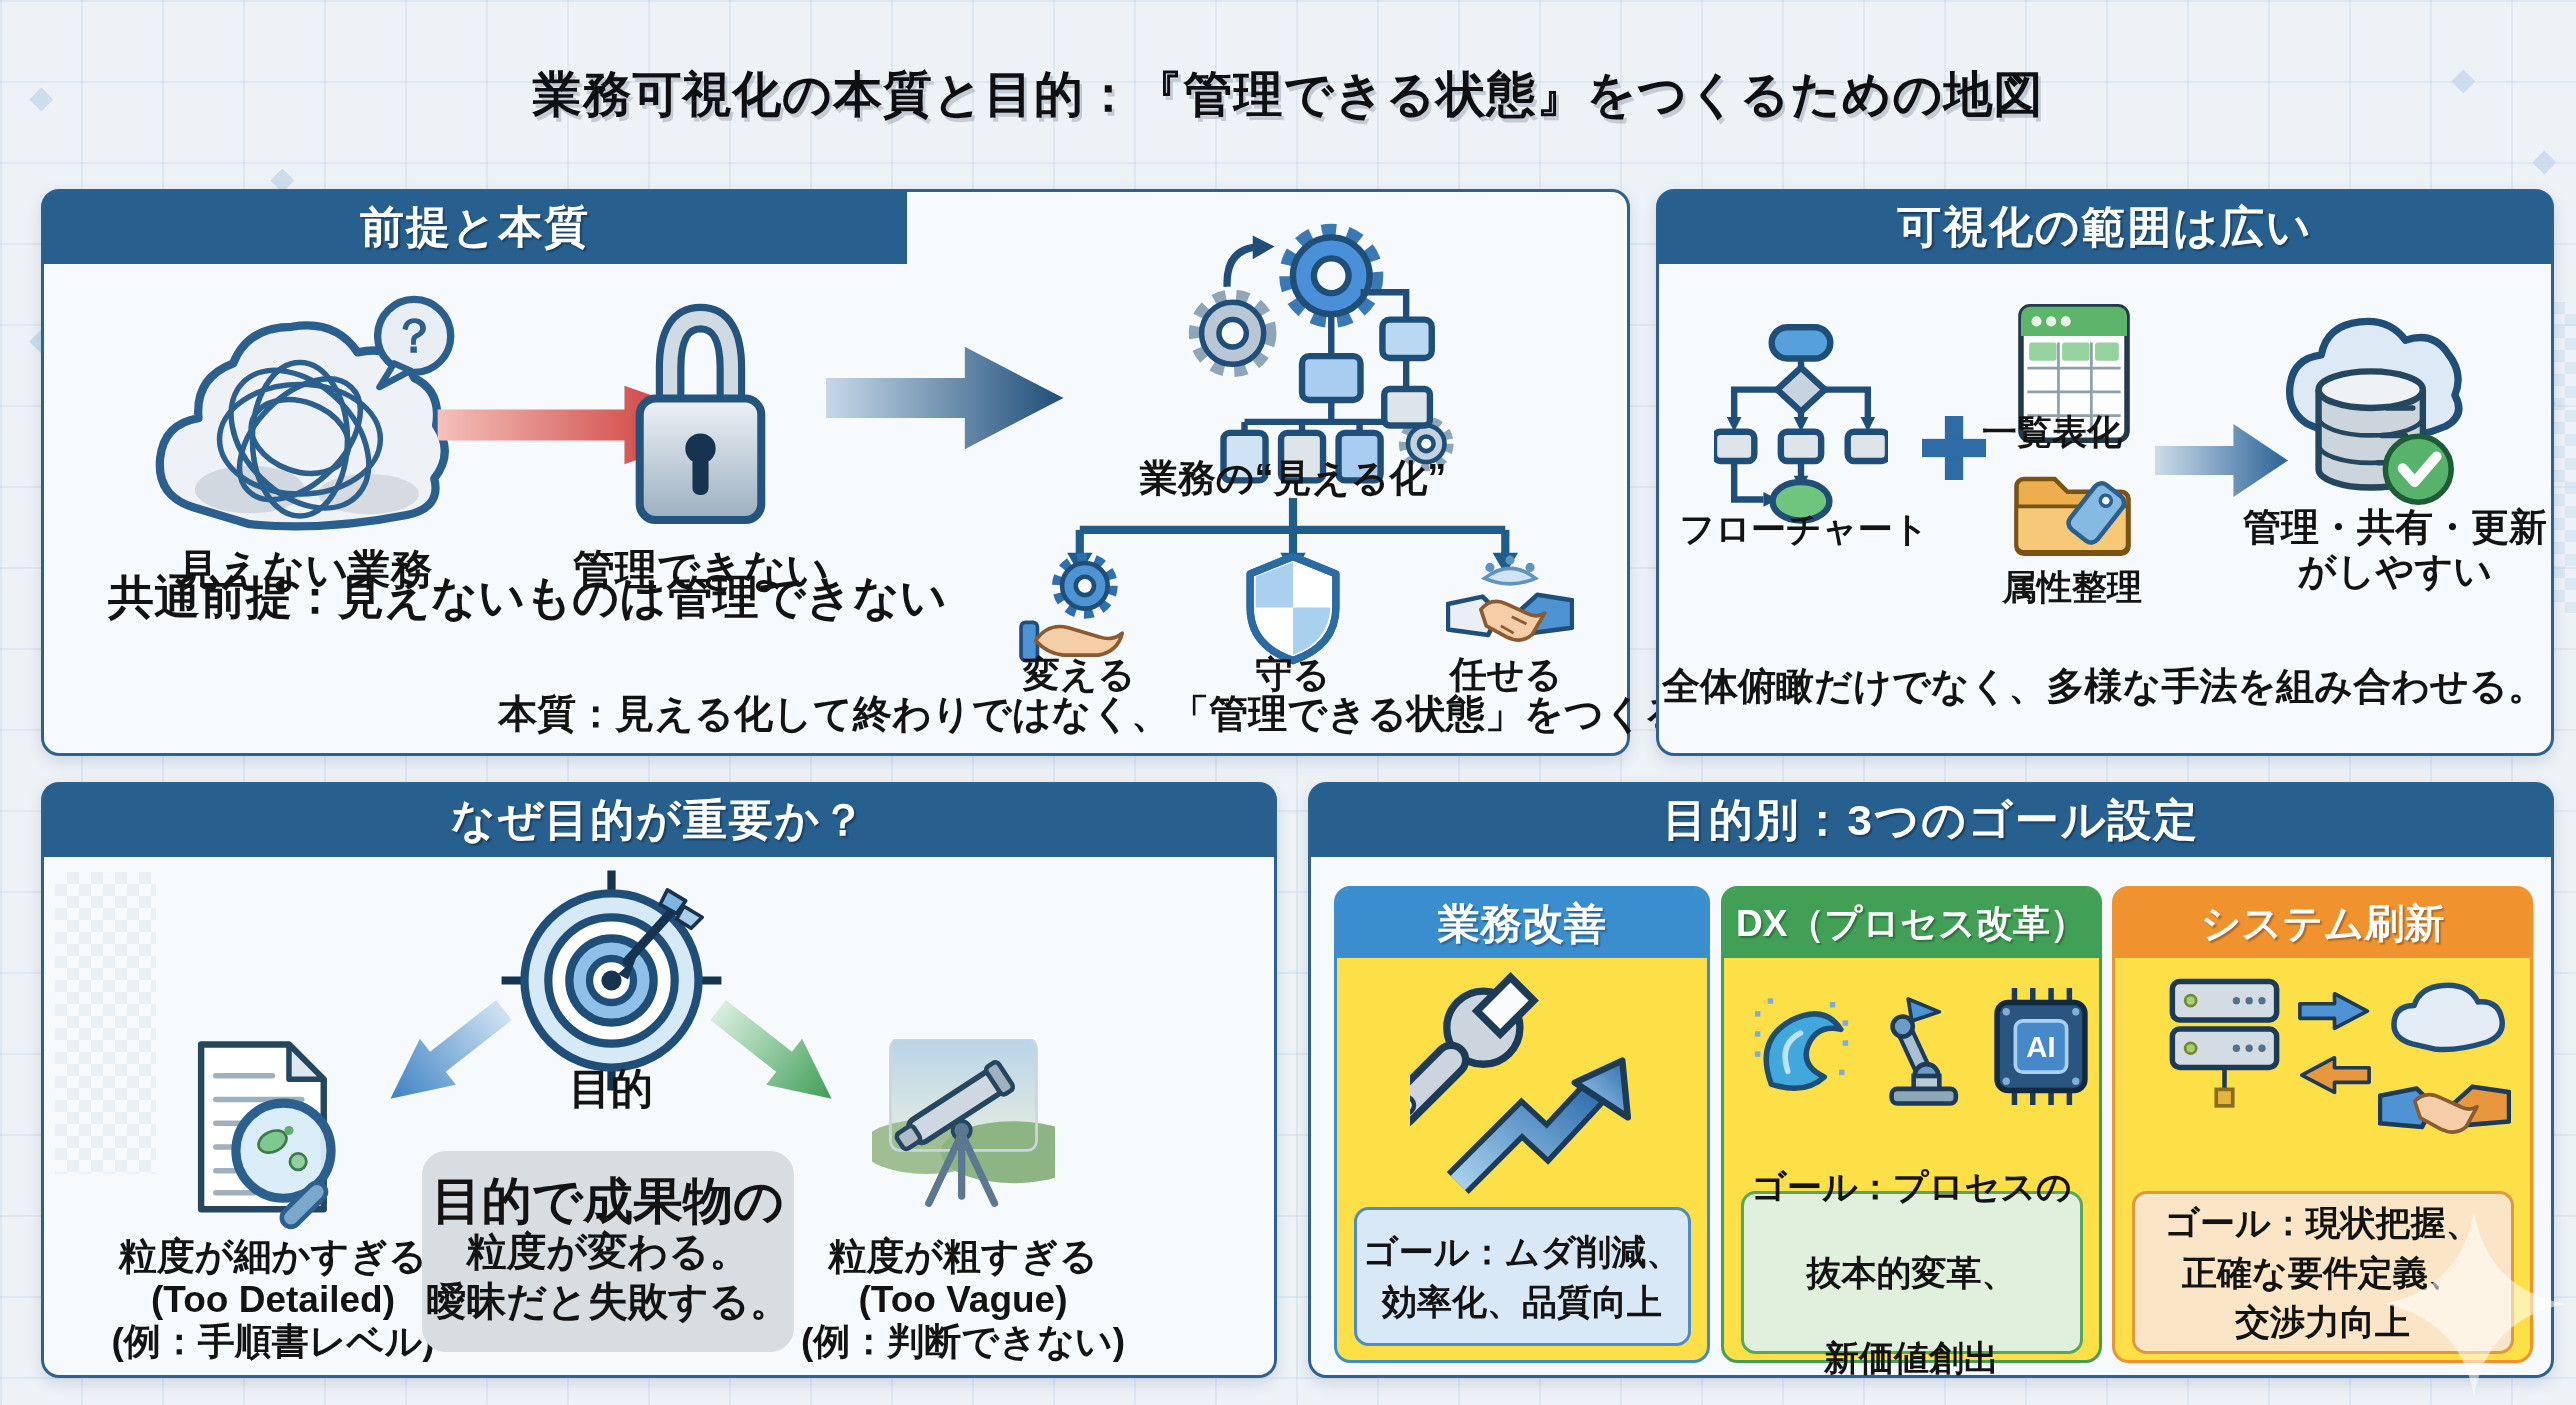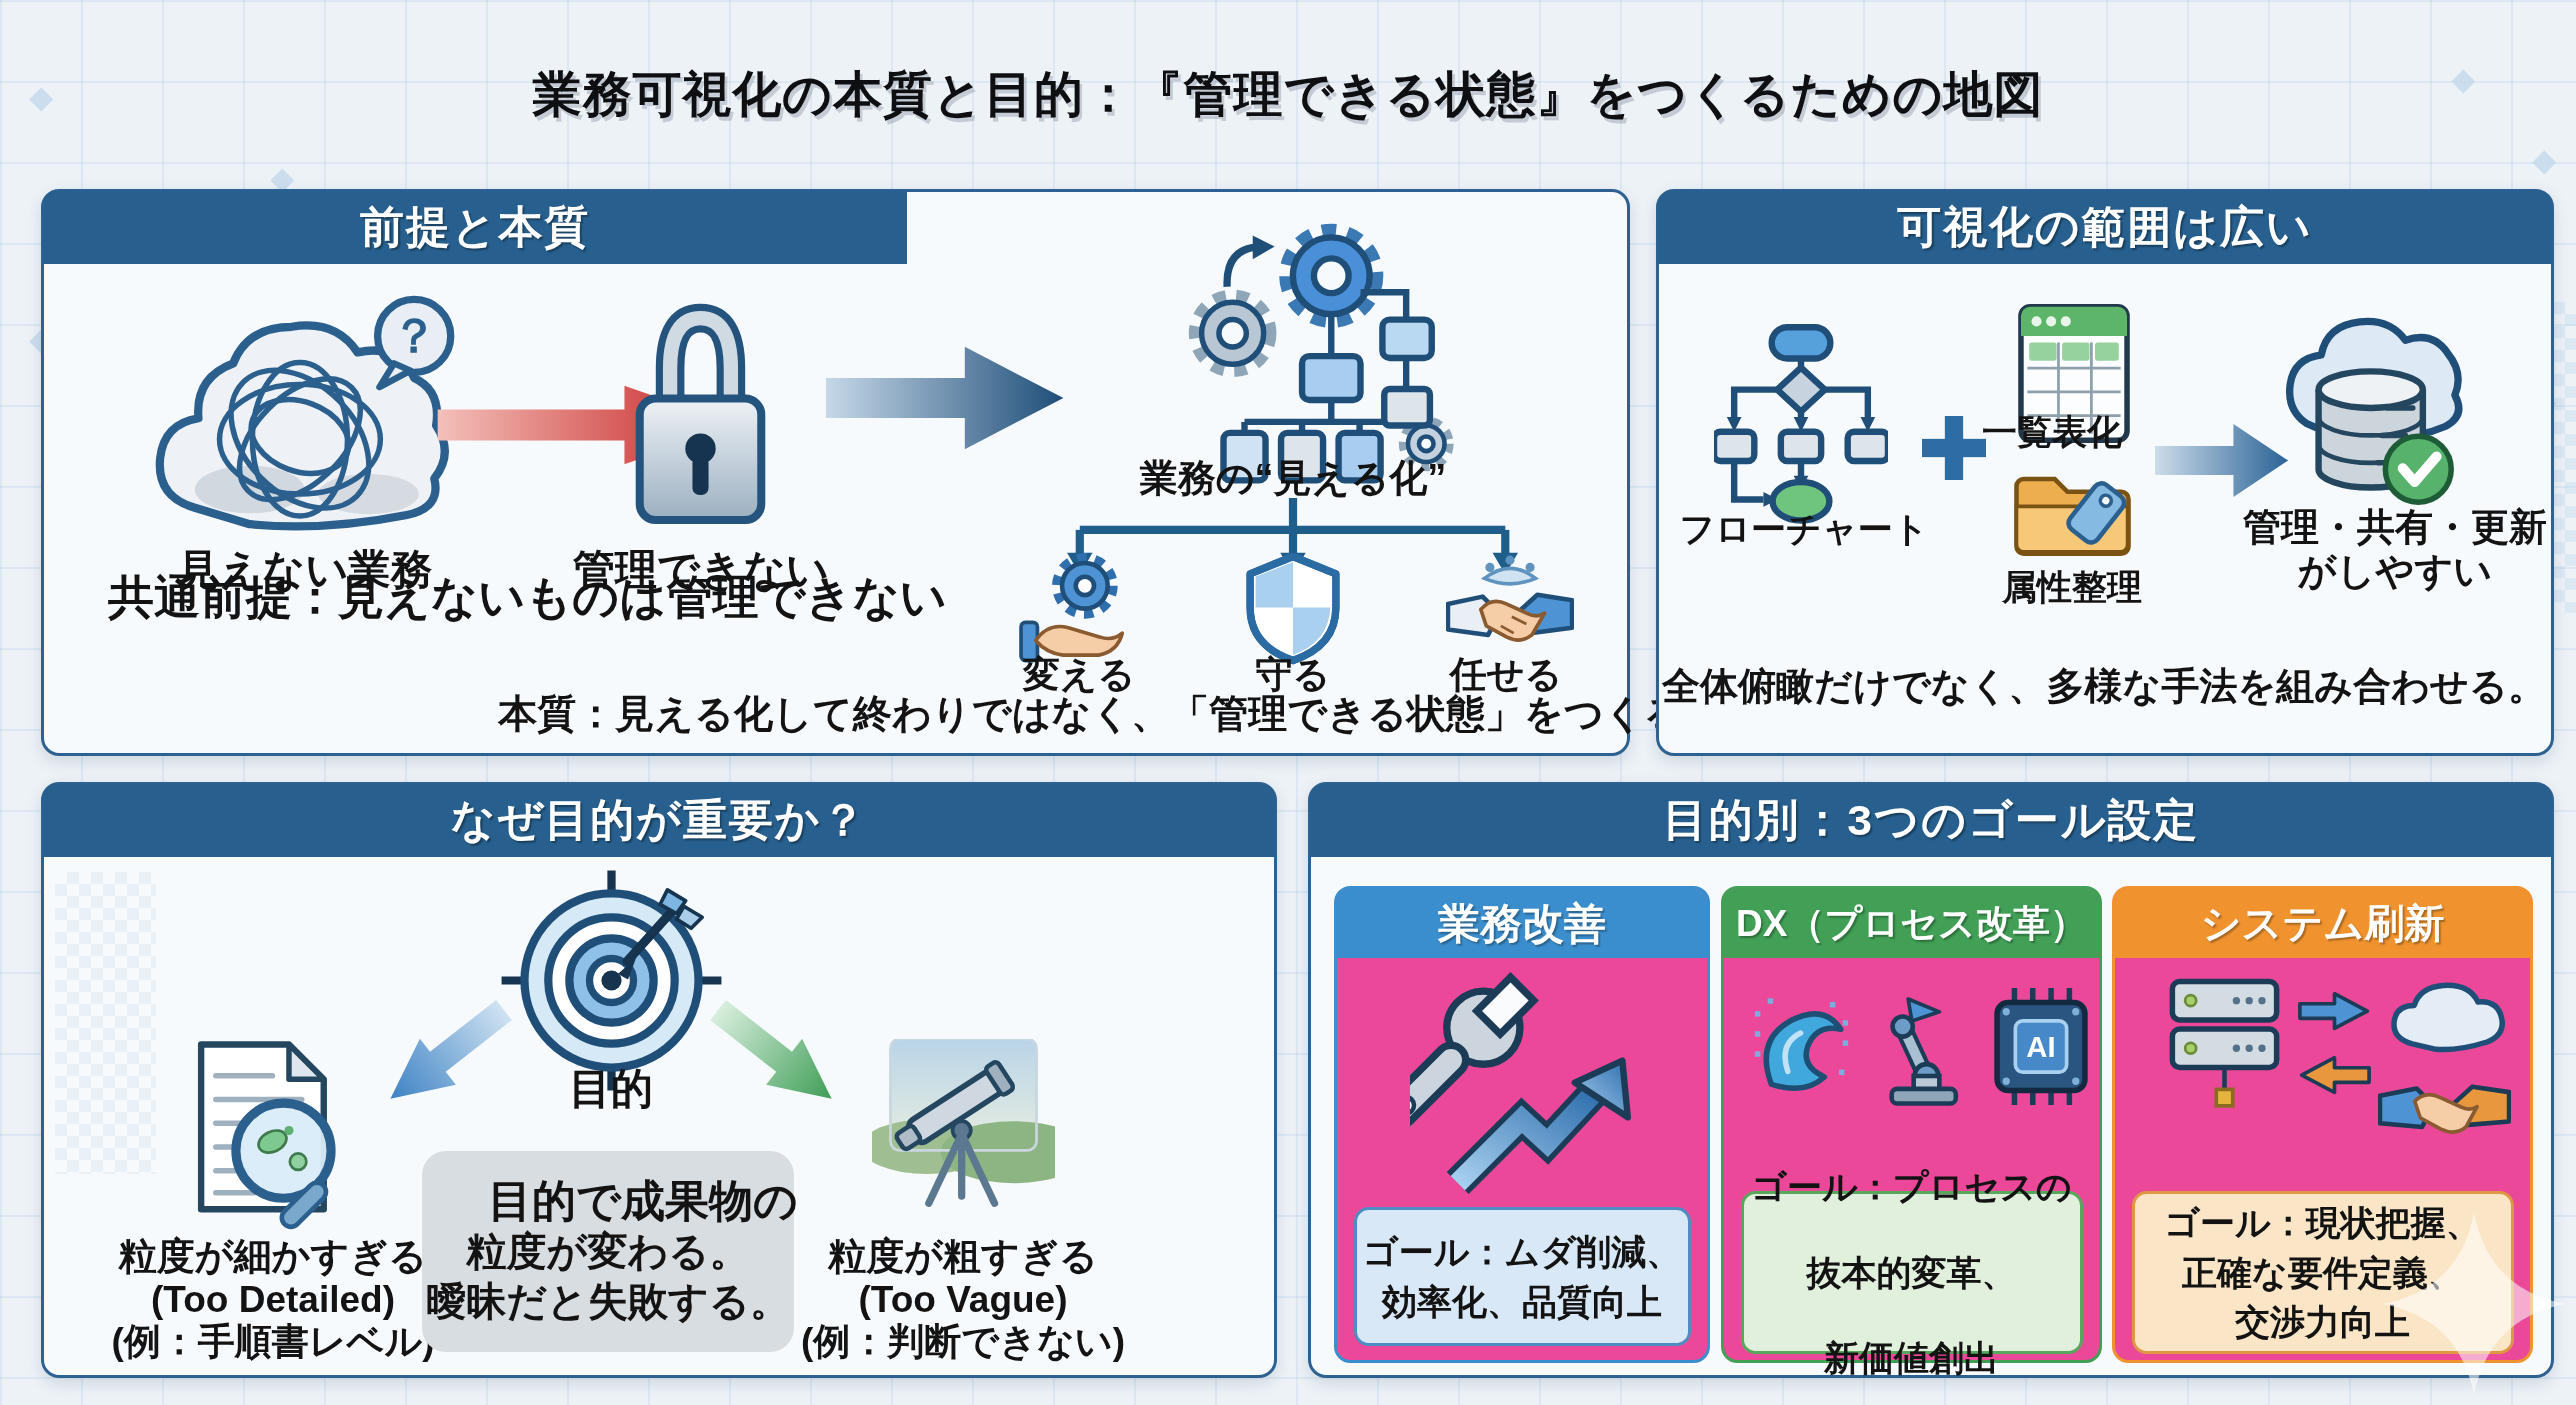--- a/index.html
+++ b/index.html
@@ -25,21 +25,21 @@
     box-shadow:0 5.5px 14.6px rgba(30,60,90,.14);
   }
   .phead{
     position:absolute;top:-0.9px;left:-0.9px;background:#27608f;color:#fff;
     display:flex;align-items:center;justify-content:center;
     font-size:44px;font-weight:700;letter-spacing:1.8px;
     text-shadow:1.8px 1.8px 1.8px rgba(0,0,0,.35);
   }
   .phead.full{width:calc(100% + 1.8px);height:73px;border-radius:13.7px 13.7px 0 0;font-family:Liberation Mono, monospace;}
   .phead.part{width:864px;height:73px;border-radius:13.7px 0 0 0;}
-  .goalcol{position:absolute;background:#ec4899;border-radius:16.5px;top:101px;height:471px;}
+  .goalcol{position:absolute;background:#fde047;border-radius:16.5px;top:101px;height:471px;}
   .colhead{
     position:absolute;top:0;left:0;width:100%;height:69px;border-radius:12.8px 12.8px 0 0;
     display:flex;align-items:center;justify-content:center;color:#fff;font-weight:700;
     text-shadow:1.8px 1.8px 1.8px rgba(0,0,0,.3);
   }
   .goalbox{
     position:absolute;left:16.5px;right:16.5px;border-radius:14.6px;border:3.7px solid;
     display:flex;flex-direction:column;align-items:center;justify-content:center;
     font-size:35px;font-weight:700;line-height:1.42;text-align:center;
   }
@@ -338,21 +338,21 @@
       <circle cx="118" cy="100" r="5" fill="#5fae72"></circle>
       <g transform="rotate(45 152 162)">
         <rect x="143" y="158" width="20" height="60" rx="10" fill="#7aa7cc" stroke="#2b5f8e" stroke-width="5"></rect>
       </g>
     </svg>
     <div class="lbl" style="left:229px;top:471px;font-size:38px;">粒度が細かすぎる</div>
     <div class="lbl" style="left:229px;top:515px;font-size:37px;">(Too Detailed)</div>
     <div class="lbl" style="left:229px;top:557px;font-size:37px;">(例：手順書レベル)</div>
 
     <div class="abs" style="left:378px;top:366px;width:372px;height:201px;background:#d8dde2;border-radius:24px;"></div>
-    <div class="lbl" style="left:564px;top:416px;font-size:44px;margin-left:35px;">目的で成果物の</div>
+    <div class="lbl" style="left:564px;top:416px;font-size:50px;">目的で成果物の</div>
     <div class="lbl" style="left:564px;top:467px;font-size:40px;">粒度が変わる。</div>
     <div class="lbl" style="left:564px;top:517px;font-size:40px;">曖昧だと失敗する。</div>
 
     <svg class="abs" style="left:828px;top:254px;" width="183" height="178" viewBox="0 0 200 195">
       <defs>
           <linearGradient id="gsky" x1="0" y1="0" x2="0" y2="1">
         <stop offset="0" stop-color="#b9d4e8"></stop>
             <stop offset="1" stop-color="#e8eee0"></stop>
           </linearGradient>
         </defs>

